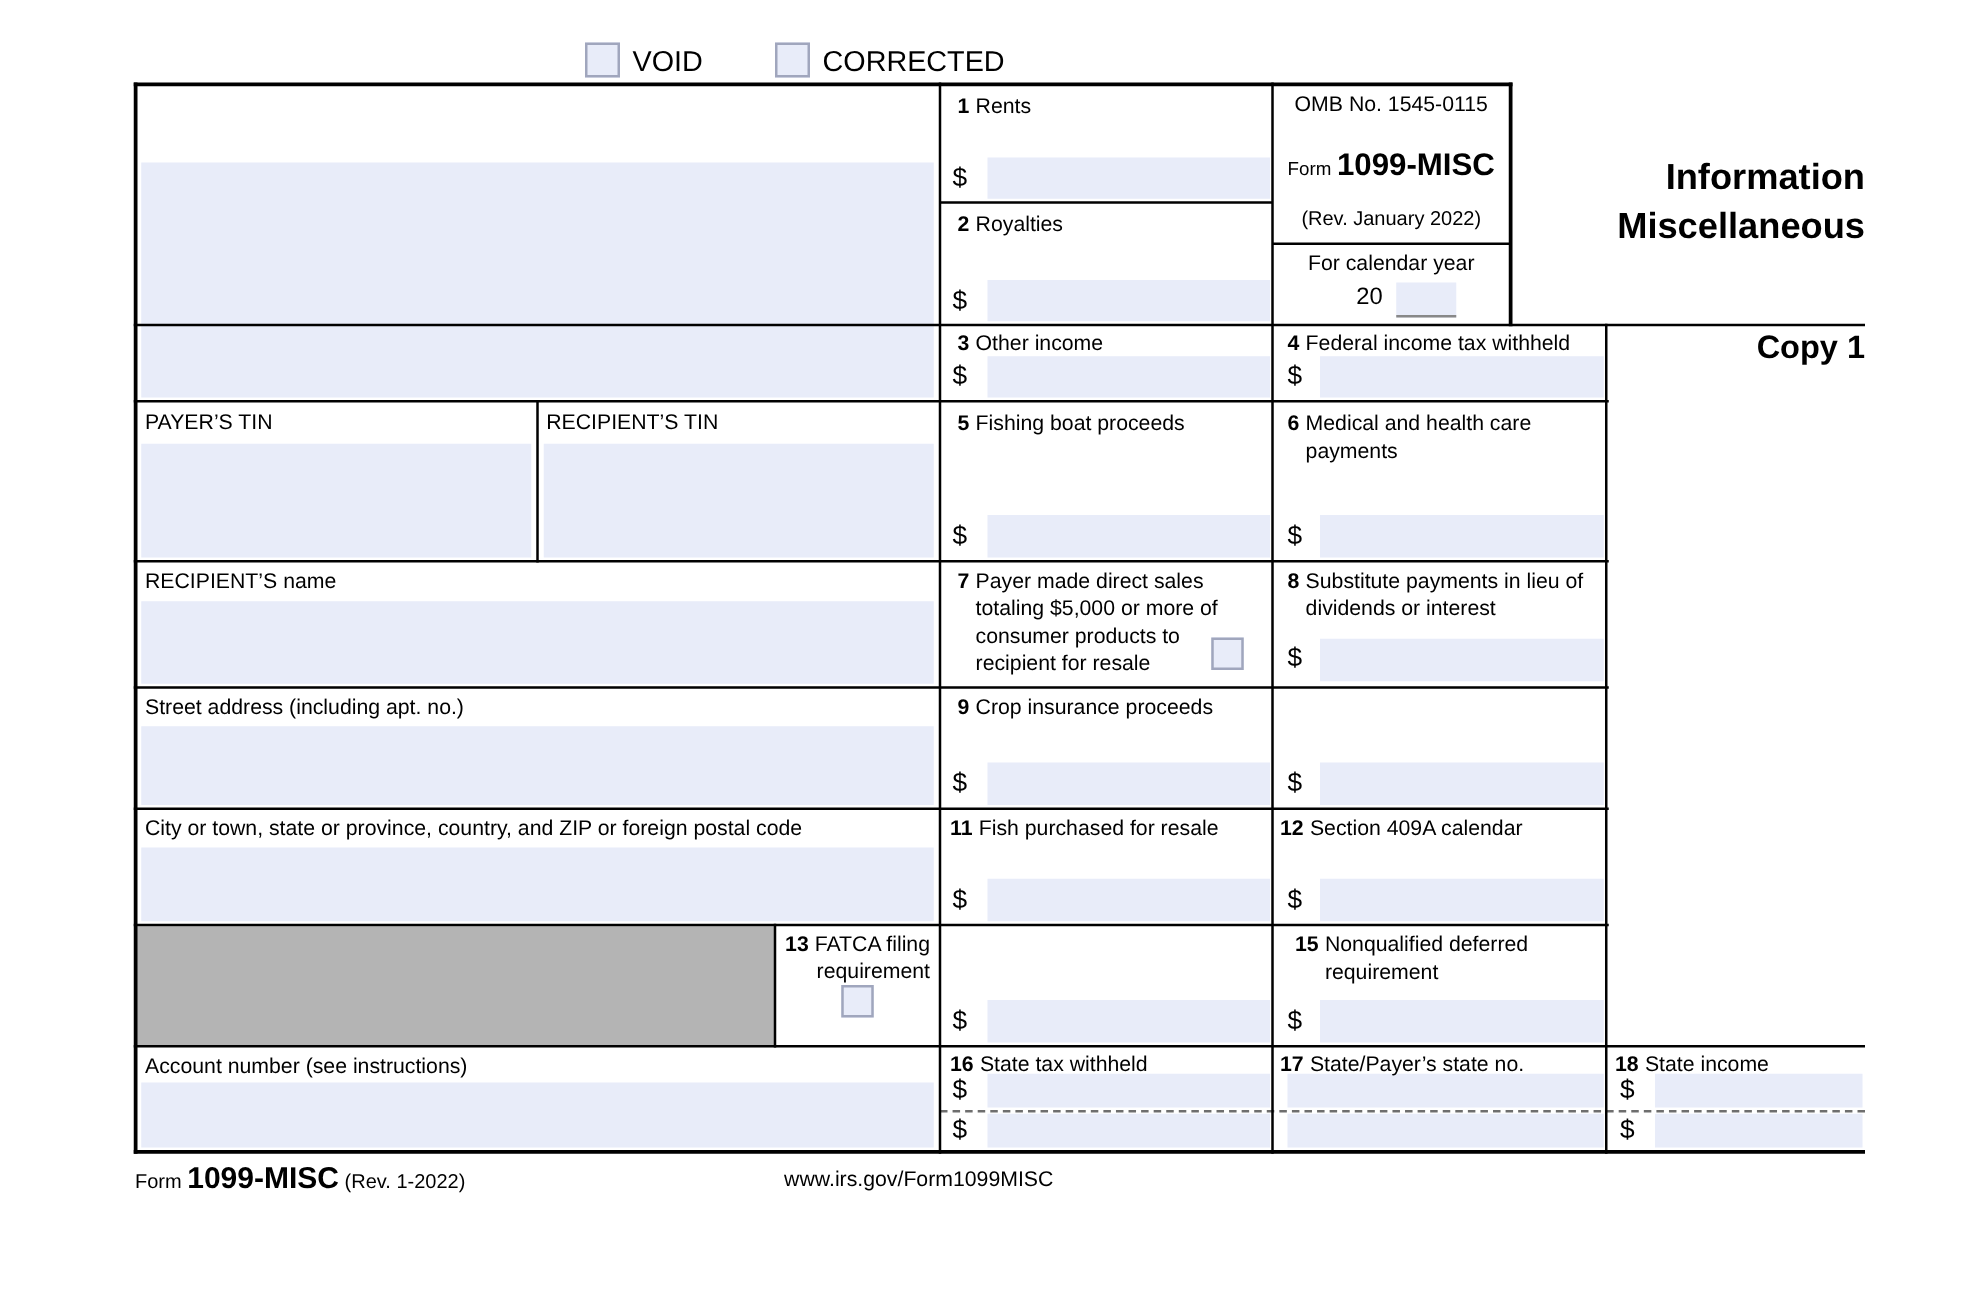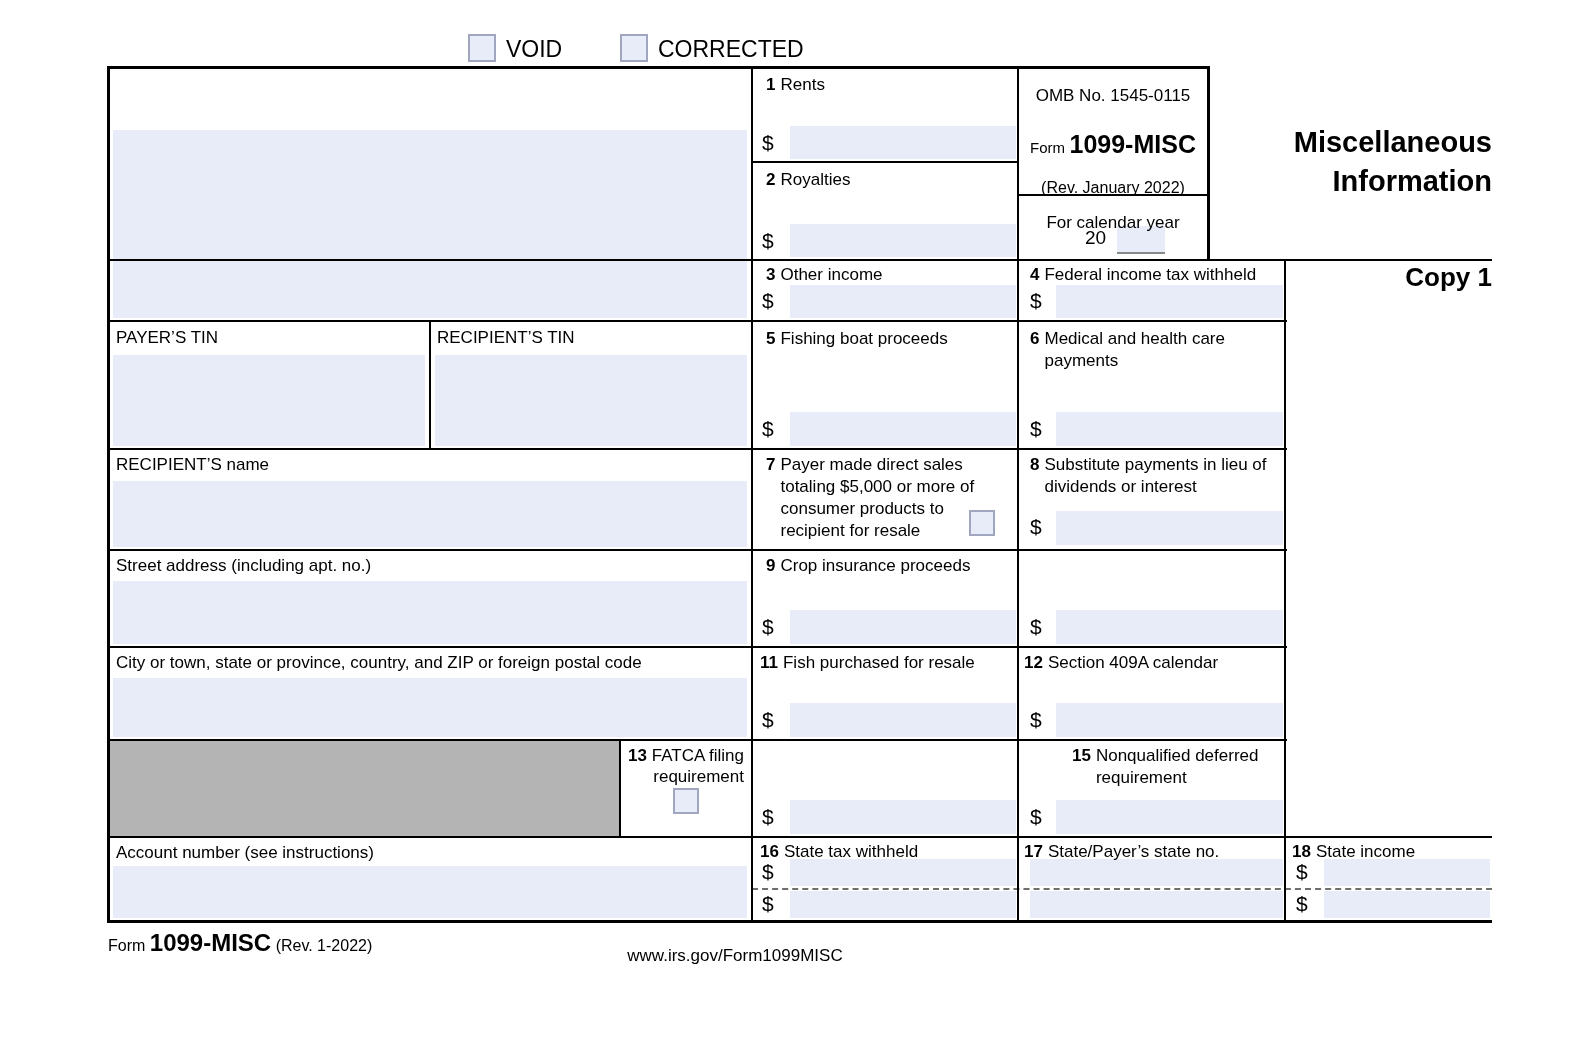--- a/index.html
+++ b/index.html
@@ -7,21 +7,21 @@
           font-family:"Liberation Sans", sans-serif;color:#000;overflow:hidden;padding-left:20px;}
   .hl,.vl{position:absolute;background:#000;}
   .dash{position:absolute;border-top:2px dashed var(--dash);height:0;}
   .fld{position:absolute;background:var(--fill);}
   .grayblk{position:absolute;background:var(--gray);}
   .cb{position:absolute;background:var(--fill);border:2px solid var(--cbborder);box-sizing:border-box;}
   .lbl{position:absolute;font-size:17px;line-height:21px;}
   .bx{position:absolute;font-size:17px;line-height:22px;display:flex;gap:5px;}
   .bx b{flex:0 0 auto;}
   .dollar{position:absolute;font-size:21px;line-height:24px;}
-  .ctr{text-align:center;margin-top:12px;}
+  .ctr{text-align:center;}
   .rt{text-align:right;}
   .cbl{position:absolute;font-size:23px;line-height:28px;}
   .title{position:absolute;font-weight:bold;font-size:29px;line-height:39px;text-align:right;}
   .copy1{position:absolute;font-weight:bold;font-size:26px;line-height:30px;text-align:right;}
   .copyfor{position:absolute;font-weight:bold;font-size:21px;line-height:27px;text-align:right;}
   .small{font-size:15px;}
 </style>
 </head>
 <body>
 
@@ -129,21 +129,21 @@
     </div>
   <div class="bx" style="left:760px;top:652px;width:246px">
       <b>11</b>
       <span>Fish purchased for resale</span>
     </div>
   <div class="bx" style="left:1024px;top:652px;width:256px">
       <b>12</b>
       <span>Section 409A calendar</span>
     </div>
   <div class="lbl rt" style="left:626px;top:745px;width:118px"><b>13</b> <span>FATCA filing requirement</span></div>
-  <div class="bx" style="left:1072px;top:745px;width:256px">
+  <div class="bx" style="left:1036px;top:745px;width:256px">
       <b>15</b>
       <span>Nonqualified deferred requirement</span>
     </div>
   <div class="bx" style="left:760px;top:841px;width:246px">
       <b>16</b>
       <span>State tax withheld</span>
     </div>
   <div class="bx" style="left:1024px;top:841px;width:256px">
       <b>17</b>
       <span>State/Payer’s state no.</span>
@@ -177,22 +177,22 @@
   <div class="lbl ctr" style="left:1018px;top:73px;width:190px">OMB No. 1545-0115</div>
   <div class="ctr" style="position:absolute;left:1018px;top:118px;width:190px">
     <span class="small">Form</span>
     <span style="font-weight:bold;font-size:25px">1099-MISC</span>
   </div>
   <div class="lbl ctr" style="left:1018px;top:165px;width:190px;font-size:16px">(Rev. January 2022)</div>
   <div class="lbl ctr" style="left:1018px;top:200px;width:190px">For calendar year</div>
   <div style="position:absolute;left:1085px;top:227px;font-size:19px">20</div>
 
   <div class="title" style="left:1220px;top:123px;width:272px">
+    <div>Information</div>
     <div>Miscellaneous</div>
-    <div>Information</div>
   </div>
   <div class="copy1" style="left:1292px;top:262px;width:200px">Copy 1</div>
 
   <div style="position:absolute;left:108px;top:929px">
     <span style="font-size:16px">Form</span>
     <span style="font-weight:bold;font-size:24px">1099-MISC</span>
     <span style="font-size:16px">(Rev. 1-2022)</span>
   </div>
   <div class="ctr" style="position:absolute;left:500px;top:934px;width:470px;font-size:17px">www.irs.gov/Form1099MISC</div>
 

